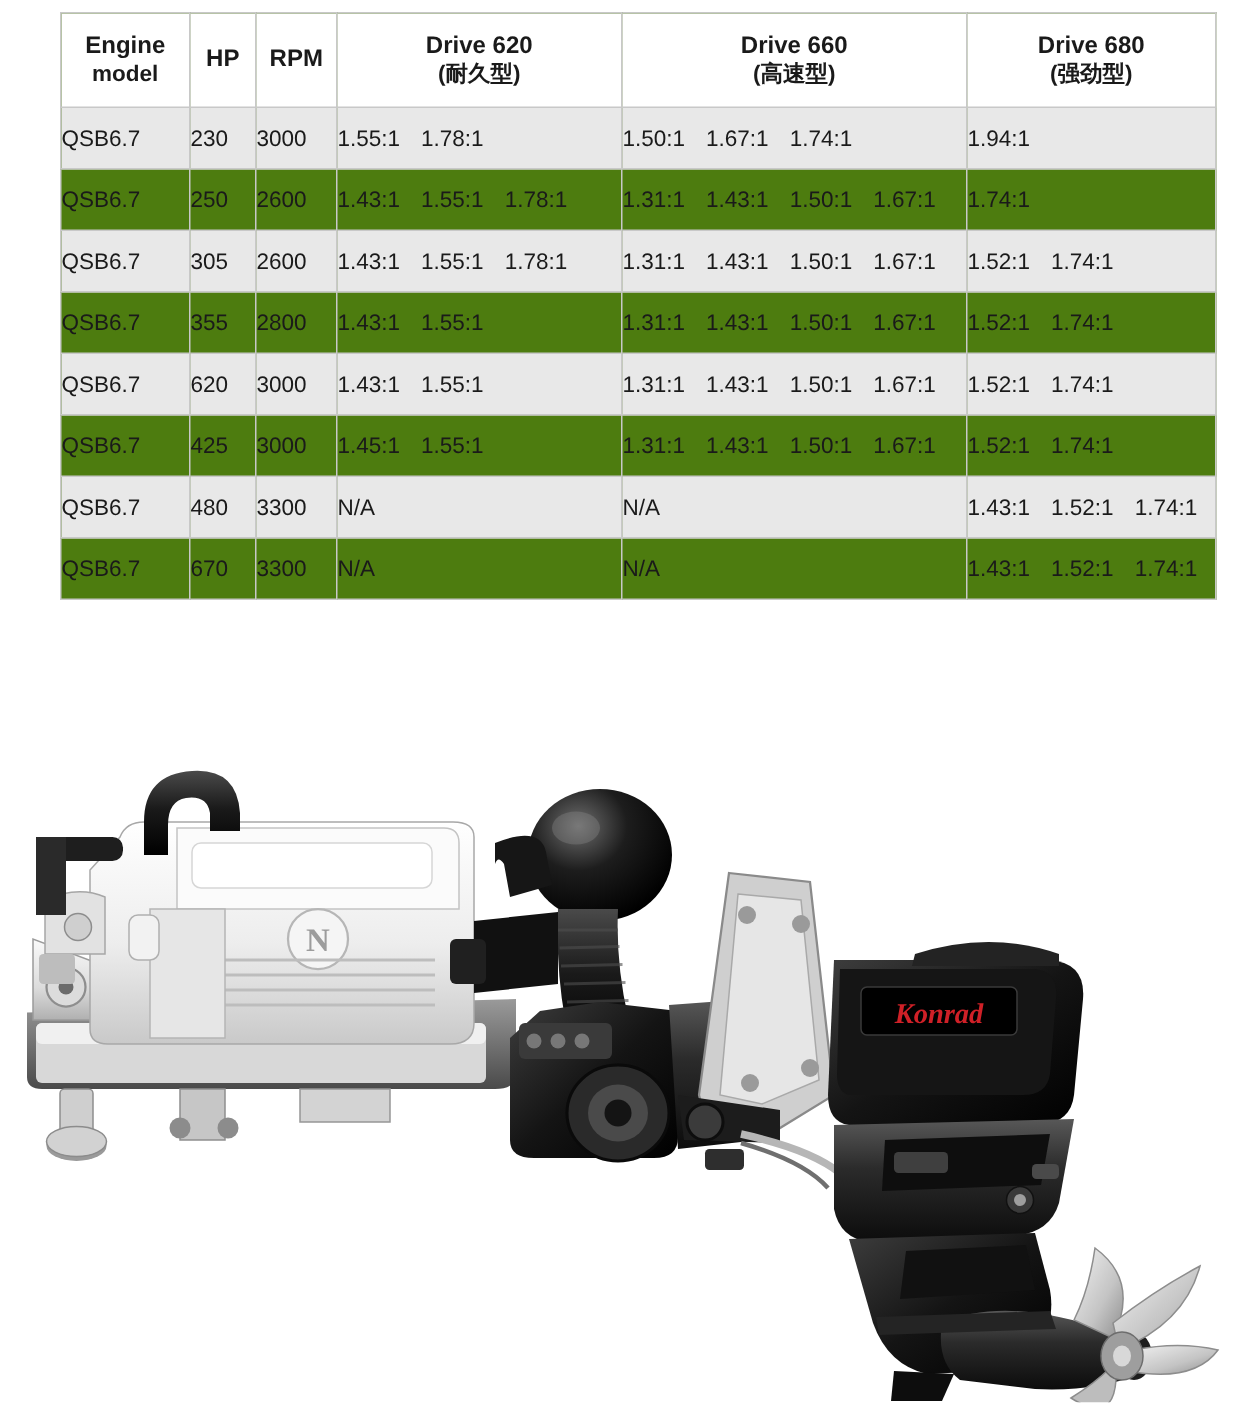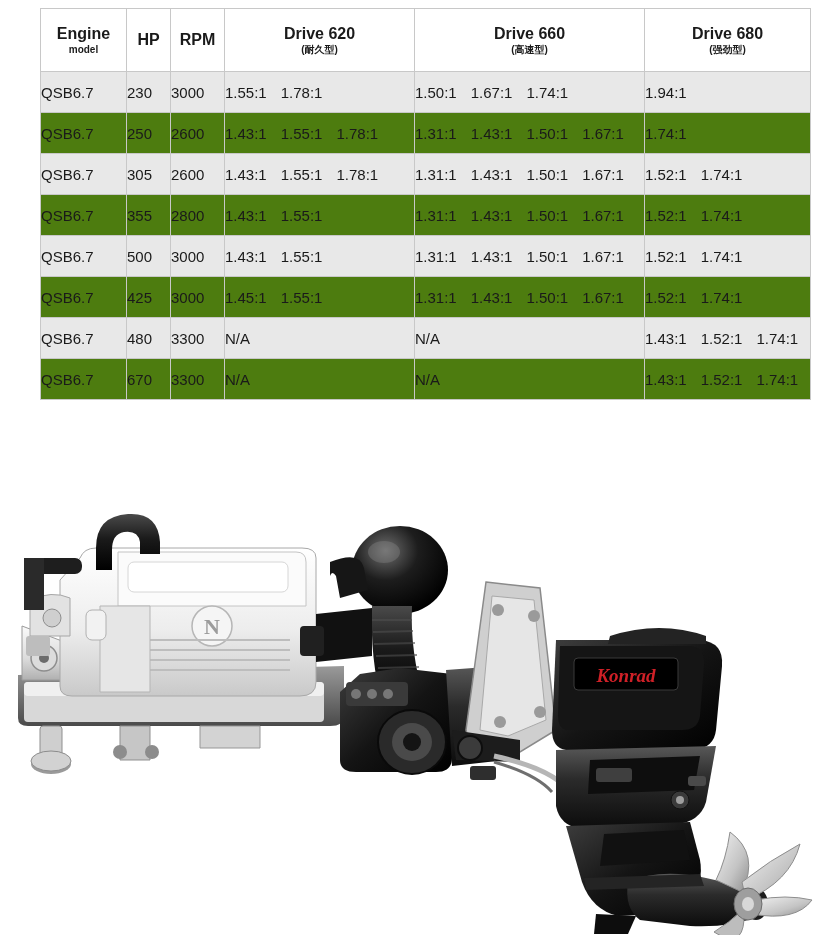--- a/index.html
+++ b/index.html
@@ -39,21 +39,21 @@
   table.spec thead th {
     text-align: center;
     font-weight: bold;
     height: 62px;
     line-height: 1.25;
     background: #ffffff;
     font-size: 16px;
   }
   table.spec thead th .cn {
     display: block;
-    font-size: 10px;
+    font-size: 15px;
     font-weight: bold;
   }
   table.spec tbody tr {
     height: 40px;
   }
   table.spec tbody tr.alt td {
     background: #e8e8e8;
   }
   table.spec tbody td {
     height: 40px;
@@ -150,21 +150,21 @@
         <tr>
           <td class="c-model">QSB6.7</td>
           <td class="c-hp">355</td>
           <td class="c-rpm">2800</td>
           <td class="c-ratio"><span class="r">1.43:1</span><span class="r">1.55:1</span></td>
           <td class="c-ratio"><span class="r">1.31:1</span><span class="r">1.43:1</span><span class="r">1.50:1</span><span class="r">1.67:1</span></td>
           <td class="c-ratio"><span class="r">1.52:1</span><span class="r">1.74:1</span></td>
         </tr>
         <tr class="alt">
           <td class="c-model">QSB6.7</td>
-          <td class="c-hp">500</td>
+          <td class="c-hp">620</td>
           <td class="c-rpm">3000</td>
           <td class="c-ratio"><span class="r">1.43:1</span><span class="r">1.55:1</span></td>
           <td class="c-ratio"><span class="r">1.31:1</span><span class="r">1.43:1</span><span class="r">1.50:1</span><span class="r">1.67:1</span></td>
           <td class="c-ratio"><span class="r">1.52:1</span><span class="r">1.74:1</span></td>
         </tr>
         <tr>
           <td class="c-model">QSB6.7</td>
           <td class="c-hp">425</td>
           <td class="c-rpm">3000</td>
           <td class="c-ratio"><span class="r">1.45:1</span><span class="r">1.55:1</span></td>

